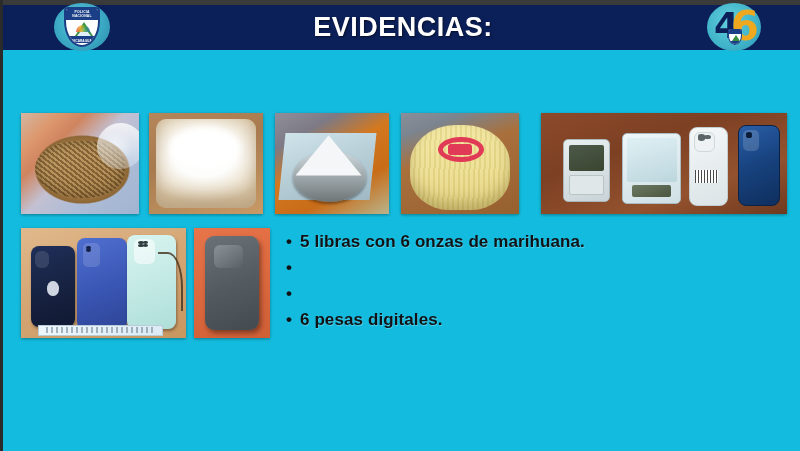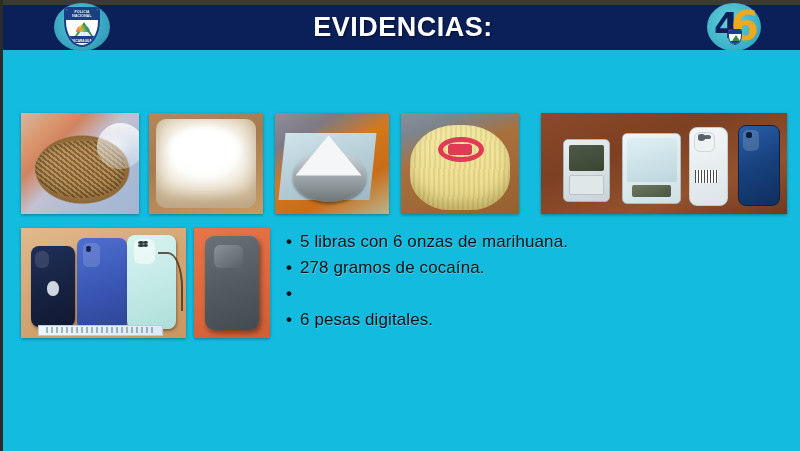--- a/index.html
+++ b/index.html
@@ -351,21 +351,21 @@
     display:flex;align-items:flex-start;
     margin-bottom:4px;
     line-height:22px;
   }
   .bullet-dot{
     width:14px;flex:0 0 14px;
     font-size:17px;font-weight:bold;line-height:22px;text-align:left;
     color:#111215;
   }
   .bullet-text{
-    font-size:17px;font-weight:normal;
+    font-size:17px;font-weight:bold;
     letter-spacing:.1px;
     text-shadow:0.6px 0.6px 0 rgba(255,255,255,.25);
   }
 </style>
 </head>
 <body>
 
 <div class="slide">
 
   <div class="top-strip"></div>
@@ -487,21 +487,20 @@
     </div>
   </div>
 
   <div class="bullets">
     <div class="bullet-row">
       <span class="bullet-dot">•</span>
       <span class="bullet-text">5 libras con 6 onzas de marihuana.</span>
     </div>
     <div class="bullet-row">
       <span class="bullet-dot">•</span>
-      <span class="bullet-text">278 gramos de cocaína.</span>
     </div>
     <div class="bullet-row">
       <span class="bullet-dot">•</span>
     </div>
     <div class="bullet-row">
       <span class="bullet-dot">•</span>
       <span class="bullet-text">6 pesas digitales.</span>
     </div>
   </div>
 

